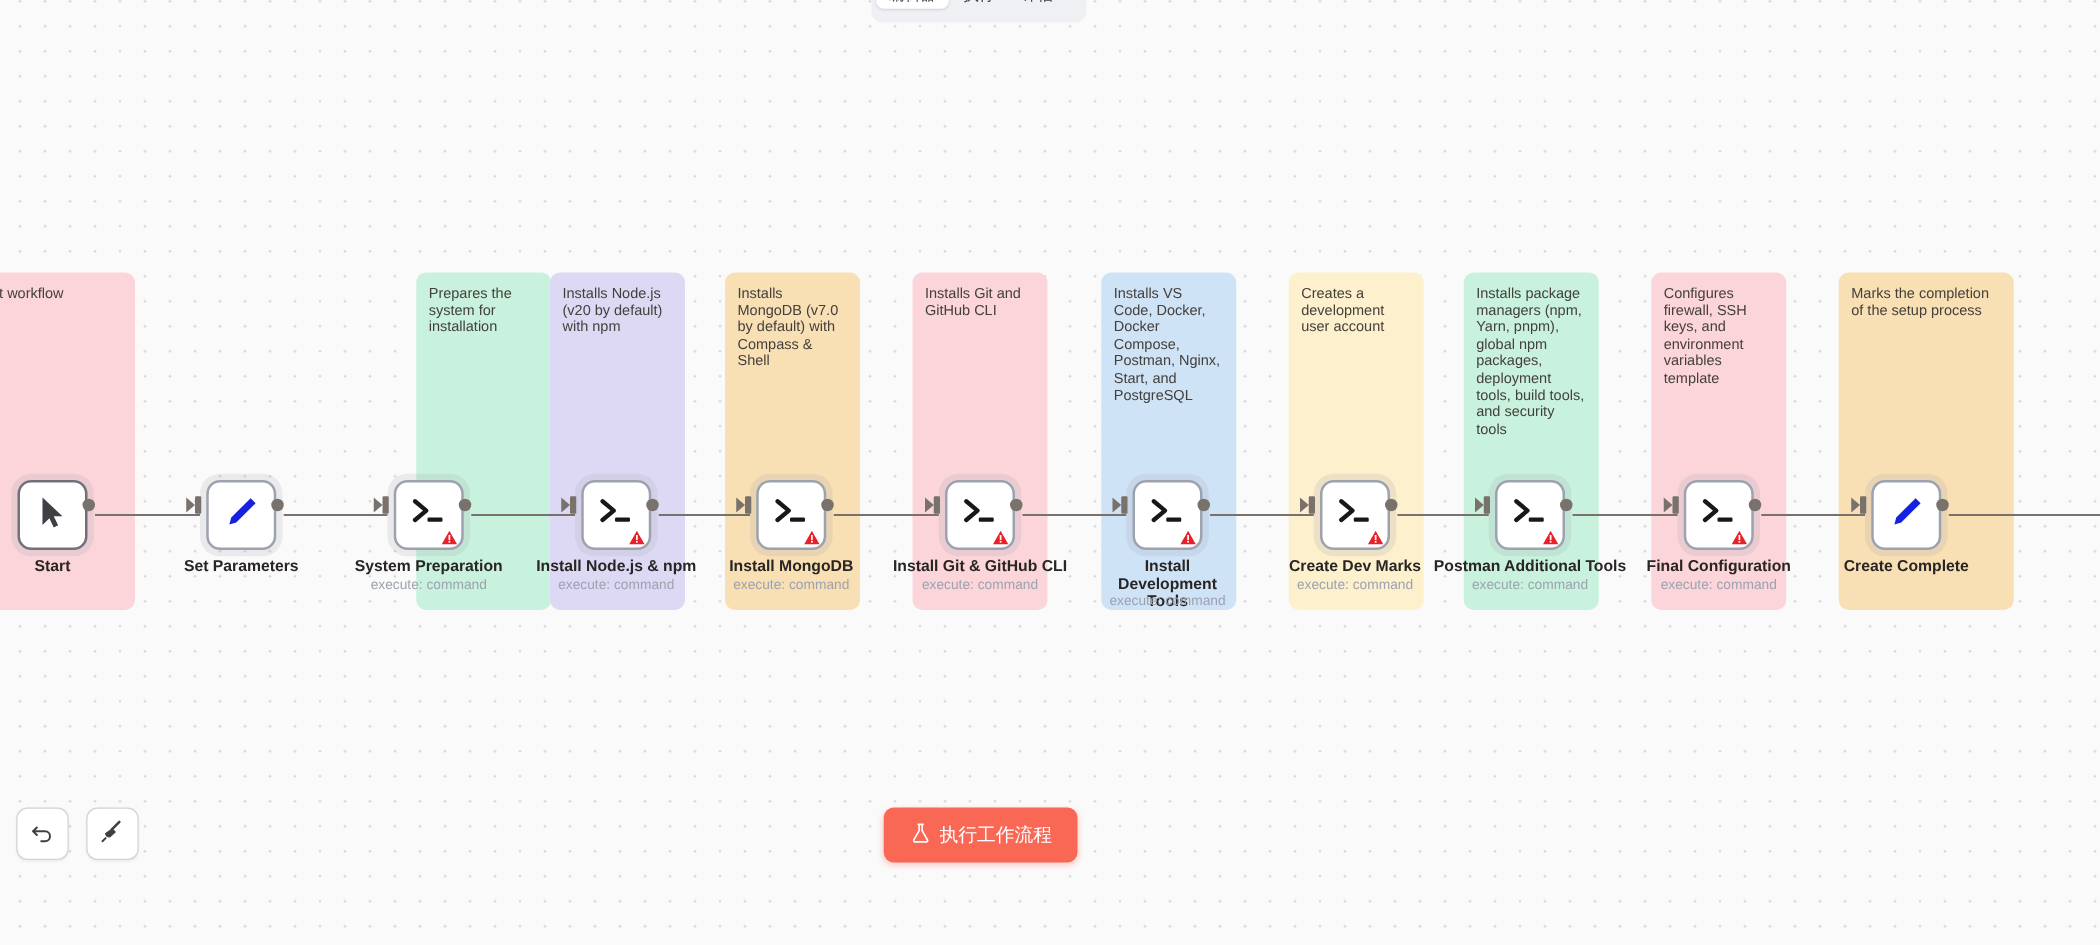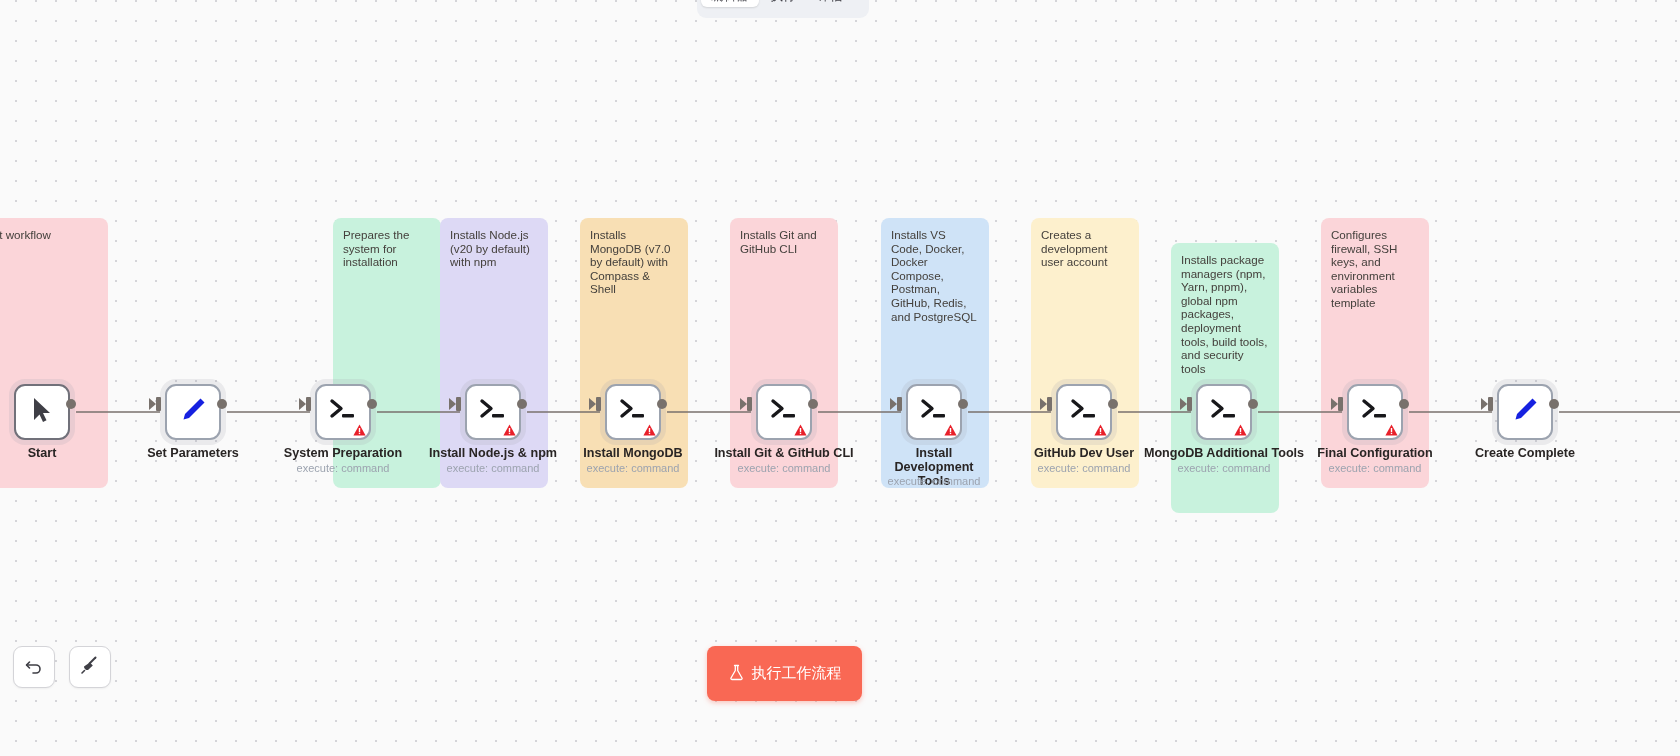--- a/index.html
+++ b/index.html
@@ -144,21 +144,21 @@
     border-radius: 9px;
     display: flex; align-items: center; justify-content: center;
     box-shadow: 0 1px 2px rgba(0,0,0,.05);
     z-index: 30;
   }
 
   
   #execute-button {
     position: absolute;
     left: 707px; top: 646px;
-    width: 155px; height: 55px;
+    width: 155px; height: 44px;
     background: #f96854;
     border: none;
     border-radius: 8px;
     color: #ffffff;
     font-size: 15px;
     font-family: "Liberation Sans", "DejaVu Sans", sans-serif;
     display: flex;
     align-items: center;
     justify-content: center;
     gap: 7px;
@@ -187,30 +187,33 @@
   <div class="lane" style="left:440px; background:#ddd9f5;">
     <div class="lane-desc">Installs Node.js (v20 by default) with npm</div>
   </div>
   <div class="lane" style="left:580px; background:#f8dfb4;">
     <div class="lane-desc">Installs MongoDB (v7.0 by default) with Compass &amp; Shell</div>
   </div>
   <div class="lane" style="left:730px; background:#fbd5d9;">
     <div class="lane-desc">Installs Git and GitHub CLI</div>
   </div>
   <div class="lane" style="left:881px; background:#cfe3f7;">
-    <div class="lane-desc">Installs VS Code, Docker, Docker Compose, Postman, GitHub, Redis, and PostgreSQL</div>
+    <div class="lane-desc">Installs VS Code, Docker, Docker Compose, Postman, Nginx, Start, and PostgreSQL</div>
   </div>
   <div class="lane" style="left:1031px; background:#fdf0cd;">
     <div class="lane-desc">Creates a development user account</div>
   </div>
-  <div class="lane" style="left:1171px; background:#c8f2dd;margin-top:25px;">
+  <div class="lane" style="left:1171px; background:#c8f2dd;">
     <div class="lane-desc">Installs package managers (npm, Yarn, pnpm), global npm packages, deployment tools, build tools, and security tools</div>
   </div>
   <div class="lane" style="left:1321px; background:#fbd5d9;">
     <div class="lane-desc">Configures firewall, SSH keys, and environment variables template</div>
+  </div>
+  <div class="lane" style="left:1471px; width:140px; background:#f8dfb4;">
+    <div class="lane-desc">Marks the completion of the setup process</div>
   </div>
 
   <svg id="edges" width="1680" height="756">
     <g stroke="#78716c" stroke-width="1.6" fill="none">
       <line x1="76" y1="412" x2="160" y2="412"></line>
       <line x1="227" y1="412" x2="310" y2="412"></line>
       <line x1="377" y1="412" x2="460" y2="412"></line>
       <line x1="527" y1="412" x2="600" y2="412"></line>
       <line x1="667" y1="412" x2="751" y2="412"></line>
       <line x1="818" y1="412" x2="901" y2="412"></line>
@@ -368,21 +371,21 @@
       <span class="warn">
         <svg width="13" height="12" viewBox="0 0 13 12">
             <path d="M6.5 0.6 L12.6 11.4 L0.4 11.4 Z" fill="#e8202a"></path>
             <rect x="5.8" y="4" width="1.4" height="4" fill="#fff"></rect>
             <rect x="5.8" y="8.7" width="1.4" height="1.4" fill="#fff"></rect>
           </svg>
       </span>
     </div>
     <div class="port-in"></div>
     <div class="port-out"></div>
-    <div class="caption">GitHub Dev User</div>
+    <div class="caption">Create Dev Marks</div>
     <div class="subcaption" style="top:78px;">execute: command</div>
   </div>
 
   <div class="node" style="left:1196px; top:384px;">
     <div class="box">
       <span class="glyph">
         <svg width="30" height="26" viewBox="0 0 30 26">
             <path d="M4 4 L13 11.5 L4 19" stroke="#18181b" stroke-width="3.4" fill="none" stroke-linecap="round" stroke-linejoin="round"></path>
             <rect x="14" y="17" width="12" height="3.4" rx="1" fill="#18181b"></rect>
           </svg>
@@ -390,21 +393,21 @@
       <span class="warn">
         <svg width="13" height="12" viewBox="0 0 13 12">
             <path d="M6.5 0.6 L12.6 11.4 L0.4 11.4 Z" fill="#e8202a"></path>
             <rect x="5.8" y="4" width="1.4" height="4" fill="#fff"></rect>
             <rect x="5.8" y="8.7" width="1.4" height="1.4" fill="#fff"></rect>
           </svg>
       </span>
     </div>
     <div class="port-in"></div>
     <div class="port-out"></div>
-    <div class="caption wide">MongoDB Additional Tools</div>
+    <div class="caption wide">Postman Additional Tools</div>
     <div class="subcaption" style="top:78px;">execute: command</div>
   </div>
 
   <div class="node" style="left:1347px; top:384px;">
     <div class="box">
       <span class="glyph">
         <svg width="30" height="26" viewBox="0 0 30 26">
             <path d="M4 4 L13 11.5 L4 19" stroke="#18181b" stroke-width="3.4" fill="none" stroke-linecap="round" stroke-linejoin="round"></path>
             <rect x="14" y="17" width="12" height="3.4" rx="1" fill="#18181b"></rect>
           </svg>

